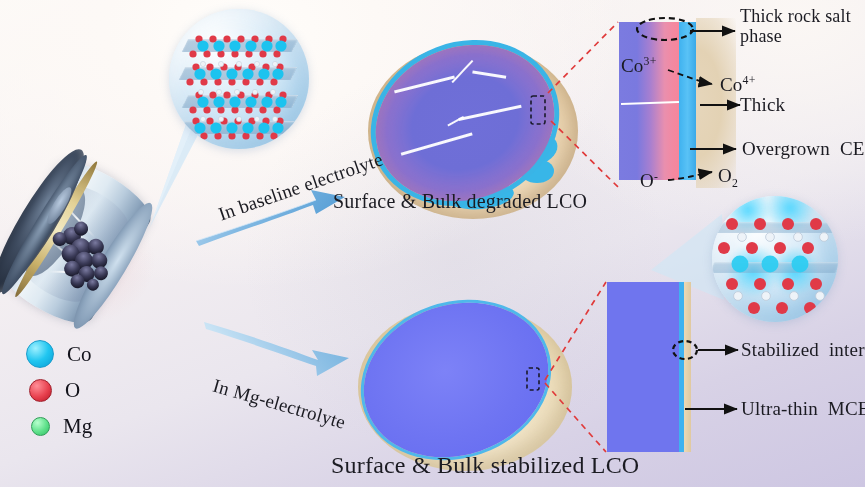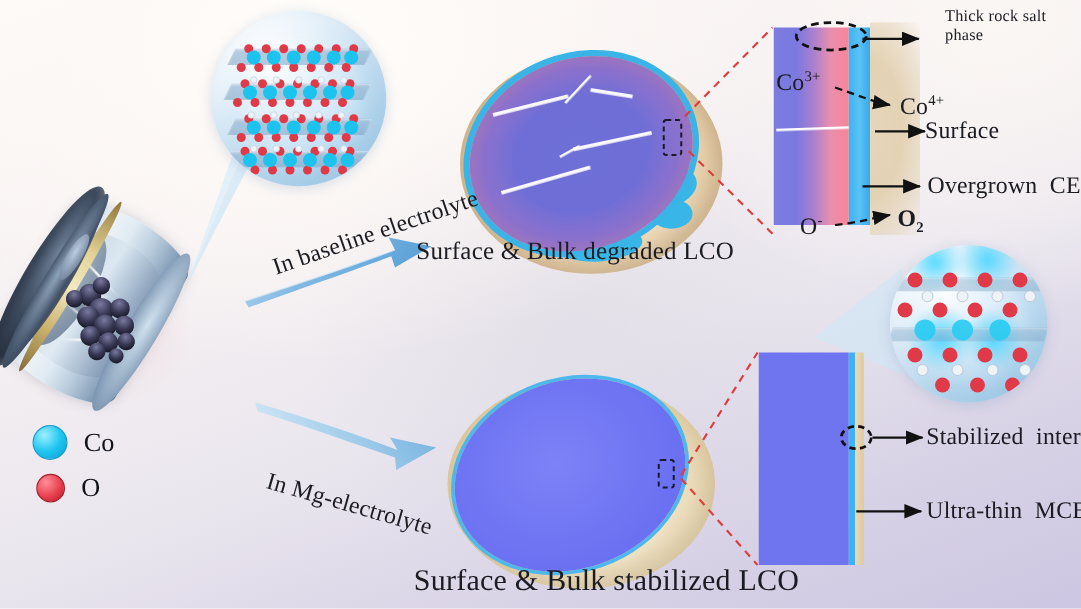--- a/index.html
+++ b/index.html
@@ -402,34 +402,34 @@
 
     <path d="M668,180 C688,178 700,174 712,172" stroke="#111" stroke-width="1.8" fill="none" stroke-dasharray="6,4" marker-end="url(#ah)"></path>
 
     <g stroke="#111" stroke-width="1.8" fill="none">
       <line x1="698" y1="350" x2="738" y2="350" marker-end="url(#ah)"></line>
       <line x1="685" y1="409" x2="737" y2="409" marker-end="url(#ah)"></line>
     </g>
     <ellipse cx="685" cy="350" rx="12" ry="9" fill="none" stroke="#111" stroke-width="2.2" stroke-dasharray="5,3.5"></ellipse>
   </svg>
 
-  <div class="lbl" style="left:740px;top:6px;font-size:13px;margin-left:16px;"><span>Thick rock salt
+  <div class="lbl" style="left:740px;top:6px;font-size:18px;"><span>Thick rock salt
 phase</span></div>
 
   <div class="lbl" style="left:621px;top:55px;font-size:19px;"><span>Co</span><sup>3+</sup></div>
 
   <div class="lbl" style="left:720px;top:74px;font-size:19px;"><span>Co</span><sup>4+</sup></div>
 
-  <div class="lbl" style="left:740px;top:94px;font-size:19px;"><span>Surface</span></div>
+  <div class="lbl" style="left:740px;top:94px;font-size:19px;"><span>Thick</span></div>
 
   <div class="lbl" style="left:742px;top:138px;font-size:19px;"><span>Overgrown  CEI</span></div>
 
   <div class="lbl" style="left:640px;top:170px;font-size:19px;"><span>O</span><sup>-</sup></div>
 
-  <div class="lbl" style="left:718px;top:165px;font-size:19px;font-weight:bold;"><span>O</span><sub>2</sub></div>
+  <div class="lbl" style="left:718px;top:165px;font-size:19px;"><span>O</span><sub>2</sub></div>
 
   <div class="lbl" style="left:741px;top:339px;font-size:19px;"><span>Stabilized  interface</span></div>
 
   <div class="lbl" style="left:741px;top:398px;font-size:19px;"><span>Ultra-thin  MCEI</span></div>
 
   <div class="lbl" style="left:176px;top:196px;font-size:19px;transform:rotate(-19deg);transform-origin:0 0;">
        <span>In baseline electrolyte</span></div>
 
   <div class="lbl" style="left:189px;top:345px;font-size:19px;transform:rotate(16deg);transform-origin:0 0;">
        <span>In Mg-electrolyte</span></div>
@@ -440,15 +440,19 @@
 
   <div id="legend">
     <div class="lgrow">
       <span class="lgdot" style="width:26px;height:26px;background:radial-gradient(circle at 33% 28%,#9ef0ff,#21c6f0 50%,#0fa9dd 85%);border:1px solid #1b9ccb;margin-left:0;"></span>
       <span class="lgtxt">Co</span>
     </div>
     <div class="lgrow">
       <span class="lgdot" style="width:21px;height:21px;background:radial-gradient(circle at 33% 28%,#ff8e97,#e8414f 55%,#c31f2f 90%);border:1px solid #a0202c;margin-left:3px;"></span>
       <span class="lgtxt">O</span>
     </div>
+    <div class="lgrow">
+      <span class="lgdot" style="width:17px;height:17px;background:radial-gradient(circle at 33% 28%,#b6ffcd,#5ee08a 55%,#35c268 95%);border:1px solid #2f9e57;margin-left:5px;"></span>
+      <span class="lgtxt">Mg</span>
+    </div>
   </div>
 
 </div>
 
 </body></html>

